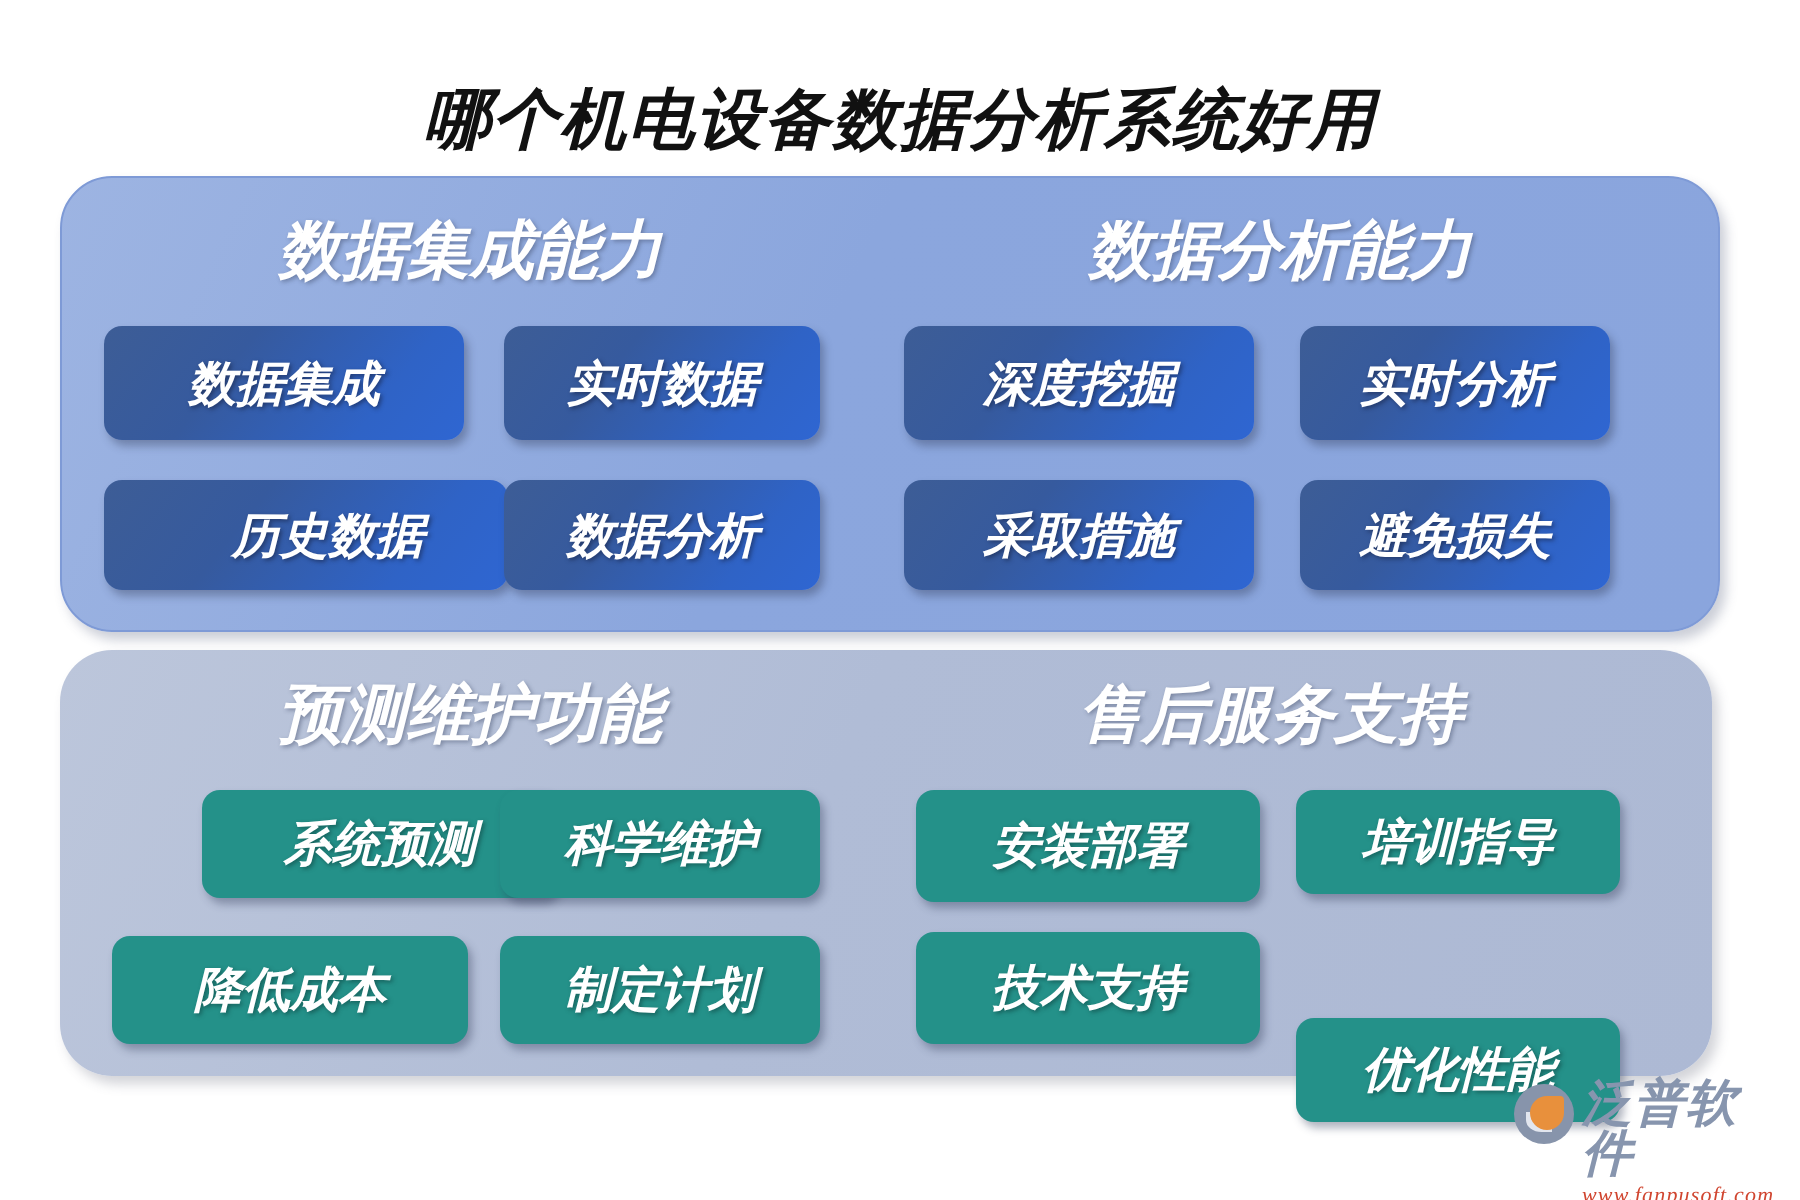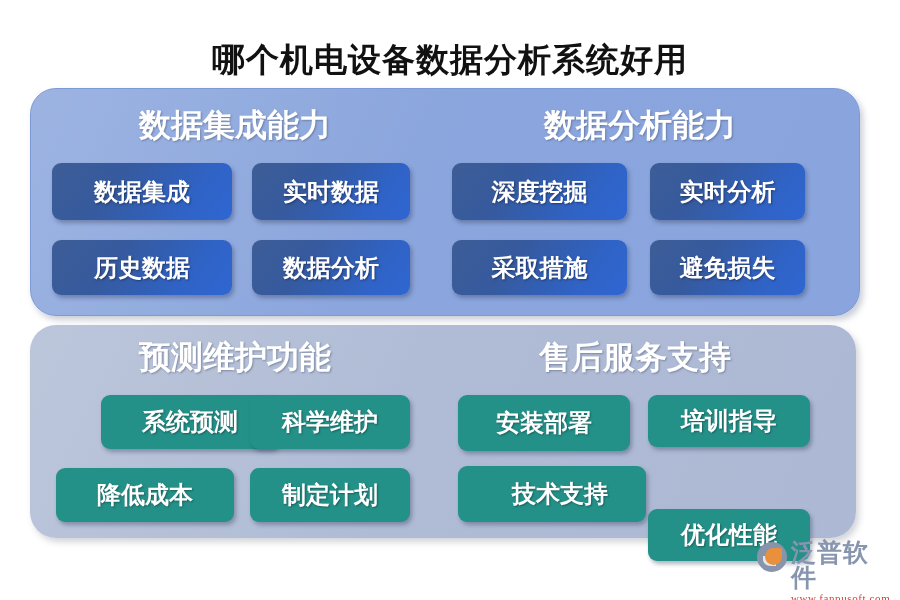--- a/index.html
+++ b/index.html
@@ -3,21 +3,21 @@
 <meta charset="utf-8">
 <style>
   html,body{margin:0;padding:0;}
   body{
     width:900px;height:600px;
     background:#ffffff;
     font-family:"Liberation Serif","DejaVu Serif",serif;
     overflow:hidden;
     position:relative;
   }
-  .canvas{position:relative;width:764px;height:600px;}
+  .canvas{position:relative;width:764px;height:600px;font-style:italic;}
 
   
   .page-title{
     position:absolute;
     left:0;top:38px;width:900px;
     text-align:center;
     font-size:33px;
     font-weight:bold;
     color:#111111;
     letter-spacing:1px;
@@ -147,41 +147,41 @@
     </span>
   </div>
 
   <div class="panel panel-blue"></div>
 
   <div class="sec-title" style="left:55px;top:104px;width:360px;">数据集成能力</div>
   <div class="sec-title" style="left:455px;top:104px;width:370px;">数据分析能力</div>
 
   <div class="tile tile-blue" style="left:52px;top:163px;width:180px;height:57px;">数据集成</div>
   <div class="tile tile-blue" style="left:252px;top:163px;width:158px;height:57px;">实时数据</div>
-  <div class="tile tile-blue" style="left:52px;top:240px;width:180px;height:55px;">历史数据</div>
+  <div class="tile tile-blue" style="left:52px;top:240px;width:180px;height:55px;padding-left:22px;">历史数据</div>
   <div class="tile tile-blue" style="left:252px;top:240px;width:158px;height:55px;">数据分析</div>
 
   <div class="tile tile-blue" style="left:452px;top:163px;width:175px;height:57px;">深度挖掘</div>
   <div class="tile tile-blue" style="left:650px;top:163px;width:155px;height:57px;">实时分析</div>
   <div class="tile tile-blue" style="left:452px;top:240px;width:175px;height:55px;">采取措施</div>
   <div class="tile tile-blue" style="left:650px;top:240px;width:155px;height:55px;">避免损失</div>
 
   <div class="panel panel-grey"></div>
 
   <div class="sec-title" style="left:55px;top:336px;width:360px;">预测维护功能</div>
   <div class="sec-title" style="left:450px;top:336px;width:370px;">售后服务支持</div>
 
   <div class="tile tile-green" style="left:56px;top:395px;width:178px;height:54px;margin-left:45px;">系统预测</div>
   <div class="tile tile-green" style="left:250px;top:395px;width:160px;height:54px;">科学维护</div>
   <div class="tile tile-green" style="left:56px;top:468px;width:178px;height:54px;">降低成本</div>
   <div class="tile tile-green" style="left:250px;top:468px;width:160px;height:54px;">制定计划</div>
 
   <div class="tile tile-green" style="left:458px;top:395px;width:172px;height:56px;">安装部署</div>
   <div class="tile tile-green" style="left:648px;top:395px;width:162px;height:52px;">培训指导</div>
-  <div class="tile tile-green" style="left:458px;top:466px;width:172px;height:56px;padding-left:16px;">技术支持</div>
+  <div class="tile tile-green" style="left:458px;top:466px;width:172px;height:56px;">技术支持</div>
   <div class="tile tile-green" style="left:648px;top:466px;width:162px;height:52px;margin-top:43px;">优化性能</div>
 
   <div class="brand">
     <span class="brand-mark"></span>
     <span class="brand-txt">
       <div class="brand-cn">泛普软件</div>
       <div class="brand-en">www.fanpusoft.com</div>
     </span>
   </div>
 

